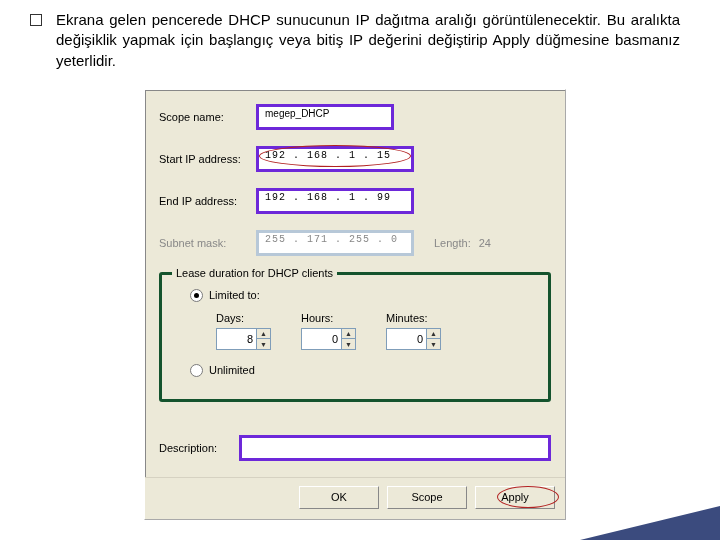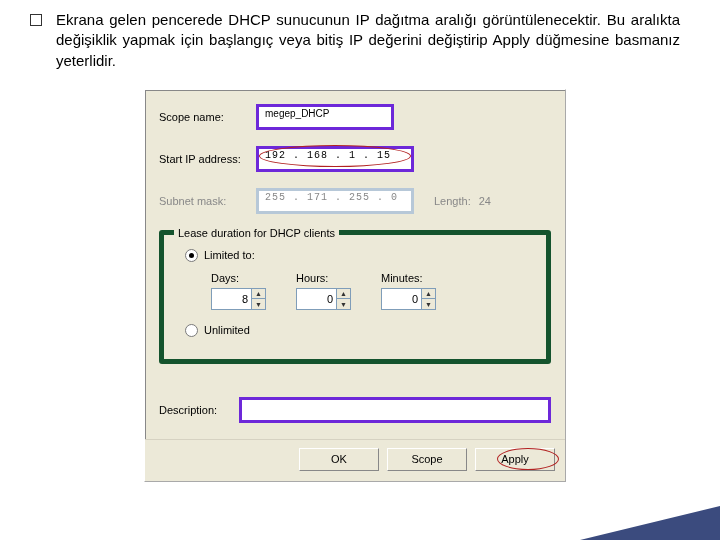--- a/index.html
+++ b/index.html
@@ -74,23 +74,23 @@
   }
   .txtbox {
     font-family: Tahoma, sans-serif;
     letter-spacing: 0;
     min-width: 120px;
   }
   .ipbox.dim { color: #888; border-color:#b7c8d8; }
   .len-lbl { margin-left: 18px; color:#888; }
   .len-val { color:#888; margin-left:6px;}
   .groupbox {
-    border: 5px solid #14532d;
+    border: 3px solid #14532d;
     border-radius: 3px;
-    padding: 14px 21px 12px;
+    padding: 14px 28px 12px;
     margin-top: 4px;
     position: relative;
   }
   .groupbox .legend {
     position: absolute;
     top: -8px; left: 10px;
     background: #ece9d8;
     padding: 0 4px;
     font-size: 11px;
   }
@@ -221,20 +221,26 @@
       </div>
 
       <div class="row" style="position:relative;">
         <div class="lbl">Start IP address:</div>
         <div class="ipbox">
           <span>192 . 168 .  1  .  15</span>
         </div>
         <div class="circ c1" style="left:100px; top:-1px;"></div>
       </div>
 
+      <div class="row">
+        <div class="lbl">End IP address:</div>
+        <div class="ipbox">
+          <span>192 . 168 .  1  .  99</span>
+        </div>
+      </div>
 
       <div class="row">
         <div class="lbl dim">Subnet mask:</div>
         <div class="ipbox dim">
           <span>255 . 171 . 255 .  0</span>
         </div>
         <span class="len-lbl">Length:</span>
         <span class="len-val">24</span>
       </div>
 

